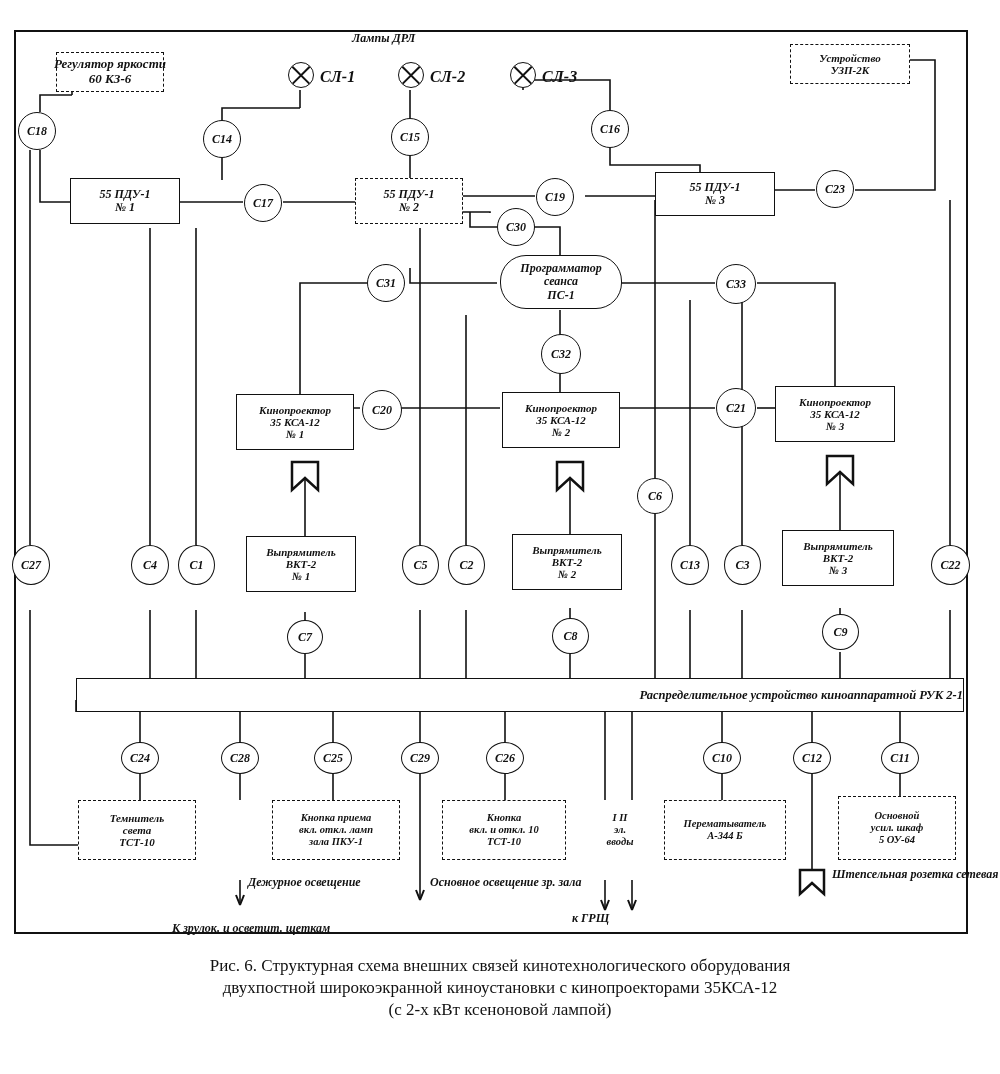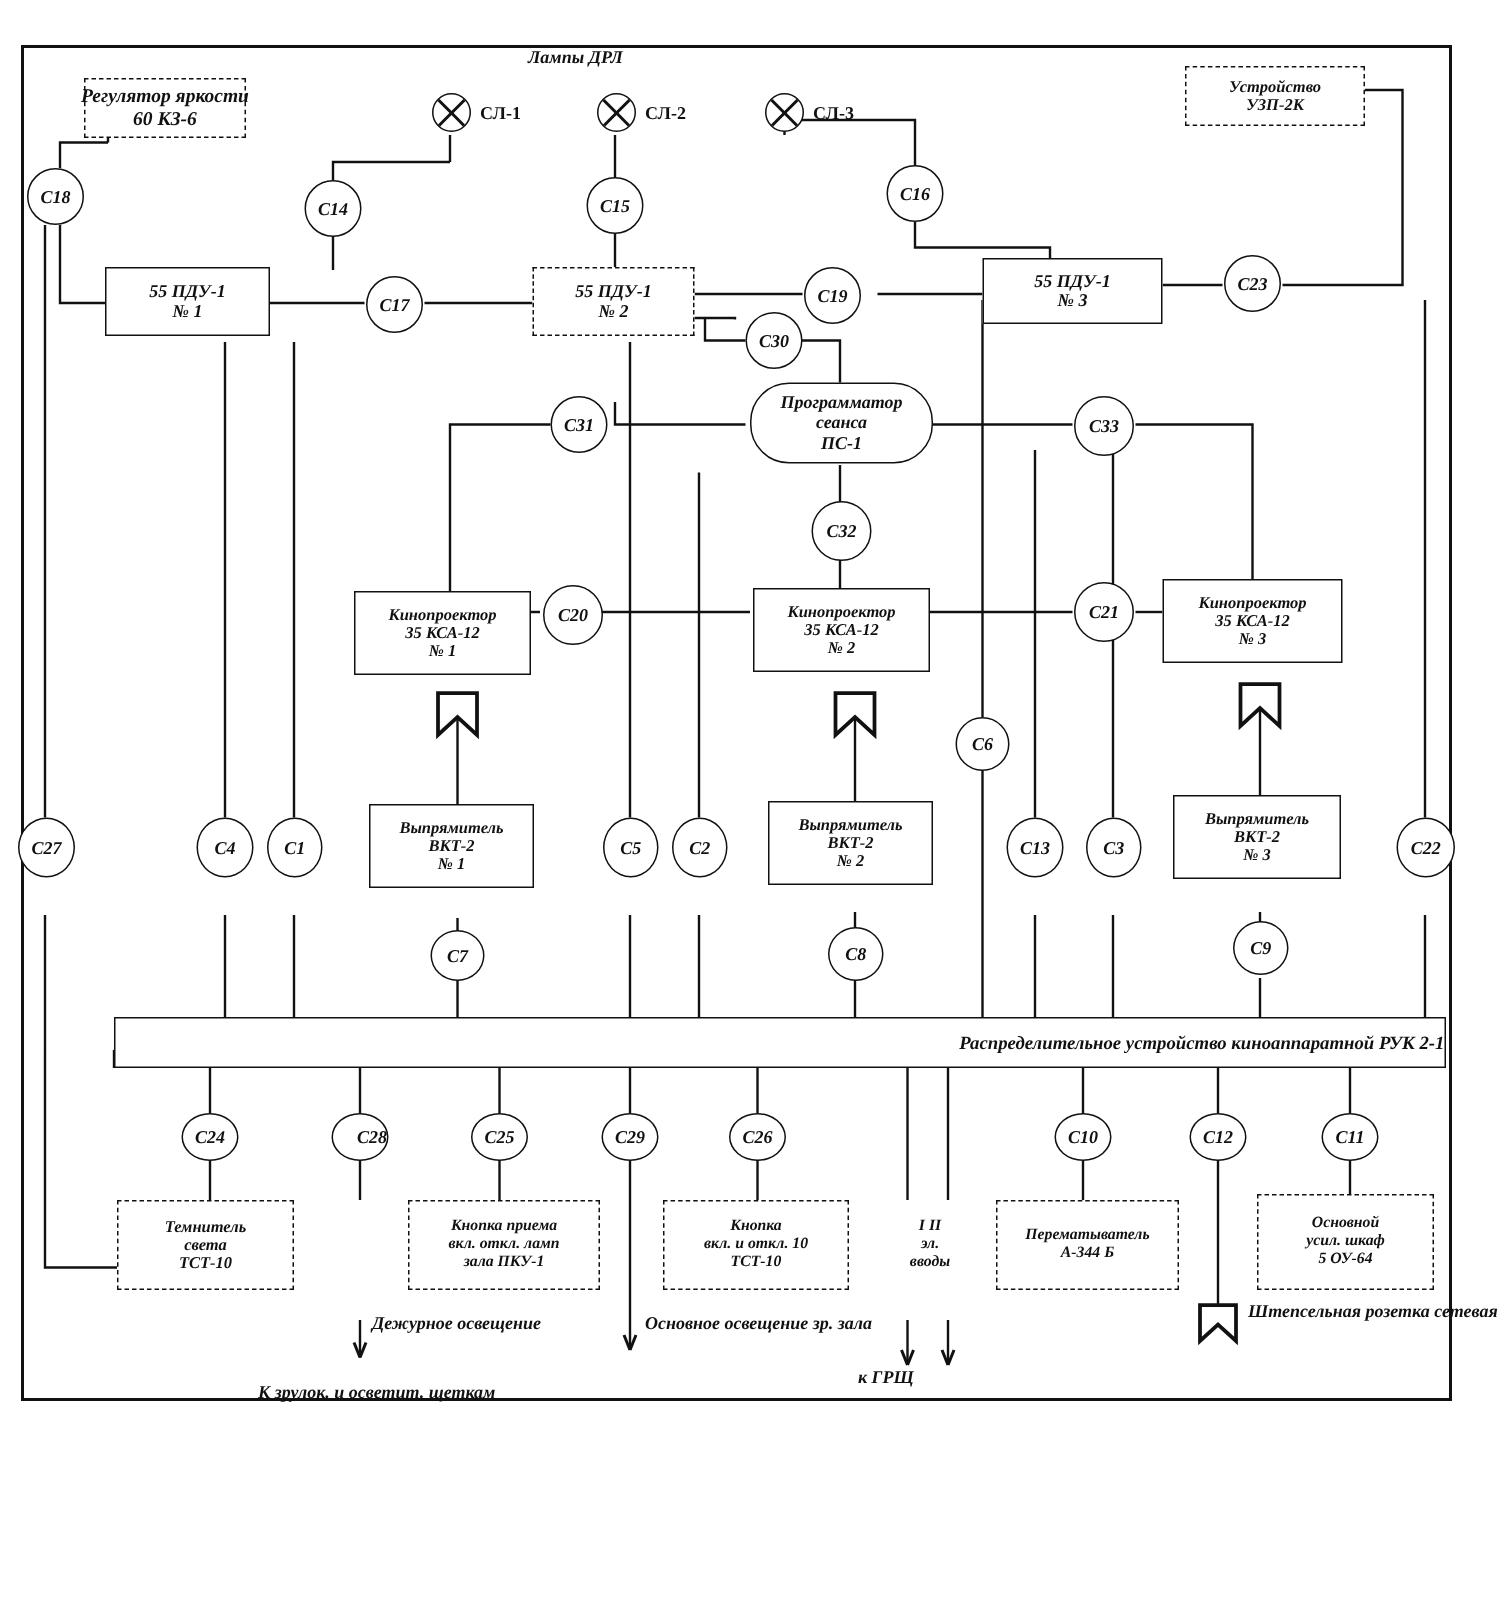--- a/index.html
+++ b/index.html
@@ -13,21 +13,21 @@
   .node span{display:block;white-space:nowrap;}
   .circ{position:absolute;box-sizing:border-box;border:1.5px solid #111;border-radius:50%;
         background:#fff;display:flex;align-items:center;justify-content:center;
         font-style:italic;font-weight:bold;font-size:12px;}
   .lamp{position:absolute;box-sizing:border-box;border:1.5px solid #111;border-radius:50%;
         background:#fff;}
   .lamp:before,.lamp:after{content:"";position:absolute;left:50%;top:50%;width:100%;height:1.5px;
         background:#111;transform-origin:center;}
   .lamp:before{transform:translate(-50%,-50%) rotate(45deg);}
   .lamp:after{transform:translate(-50%,-50%) rotate(-45deg);}
-  .lamplabel{position:absolute;font-weight:bold;font-size:12px;white-space:nowrap;}
+  .lamplabel{position:absolute;font-style:italic;font-weight:bold;font-size:16px;white-space:nowrap;}
   .lbl{position:absolute;font-style:italic;font-weight:bold;font-size:12px;line-height:1.15;white-space:nowrap;}
   .bus{position:absolute;box-sizing:border-box;border:1.5px solid #111;background:#fff;
        display:flex;align-items:center;justify-content:flex-end;font-style:italic;font-weight:bold;}
   .caption{position:absolute;left:0;top:955px;width:1000px;text-align:center;
            font-size:17px;line-height:1.28;font-family:"Liberation Serif",serif;}
   svg.wires{position:absolute;left:0;top:0;width:1000px;height:1074px;pointer-events:none;}
 </style>
 </head>
 <body>
 
@@ -326,21 +326,21 @@
     </div>
   <div class="circ" style="left:552px;top:618px;width:37px;height:36px;">
       <span>С8</span>
     </div>
   <div class="circ" style="left:822px;top:614px;width:37px;height:36px;">
       <span>С9</span>
     </div>
   <div class="circ" style="left:121px;top:742px;width:38px;height:32px;">
       <span>С24</span>
     </div>
-  <div class="circ" style="left:221px;top:742px;width:38px;height:32px;justify-content:flex-end;">
+  <div class="circ" style="left:221px;top:742px;width:38px;height:32px;">
       <span>С28</span>
     </div>
   <div class="circ" style="left:314px;top:742px;width:38px;height:32px;">
       <span>С25</span>
     </div>
   <div class="circ" style="left:401px;top:742px;width:38px;height:32px;">
       <span>С29</span>
     </div>
   <div class="circ" style="left:486px;top:742px;width:38px;height:32px;">
       <span>С26</span>
@@ -368,14 +368,19 @@
   </div>
   <div class="lbl" style="left:832px;top:868px;">
     <span>Штепсельная</span>
     <span>розетка</span>
     <span>сетевая</span>
   </div>
   <div class="lbl" style="left:172px;top:922px;">
     <span>К зрулок. и осветит. щеткам</span>
   </div>
 
+  <div class="caption">
+    <div>Рис. 6.  Структурная  схема  внешних  связей кинотехнологического оборудования</div>
+    <div>двухпостной широкоэкранной киноустановки с кинопроекторами 35КСА-12</div>
+    <div>(с 2-х кВт ксеноновой лампой)</div>
+  </div>
 
 </div>
 
 </body></html>

